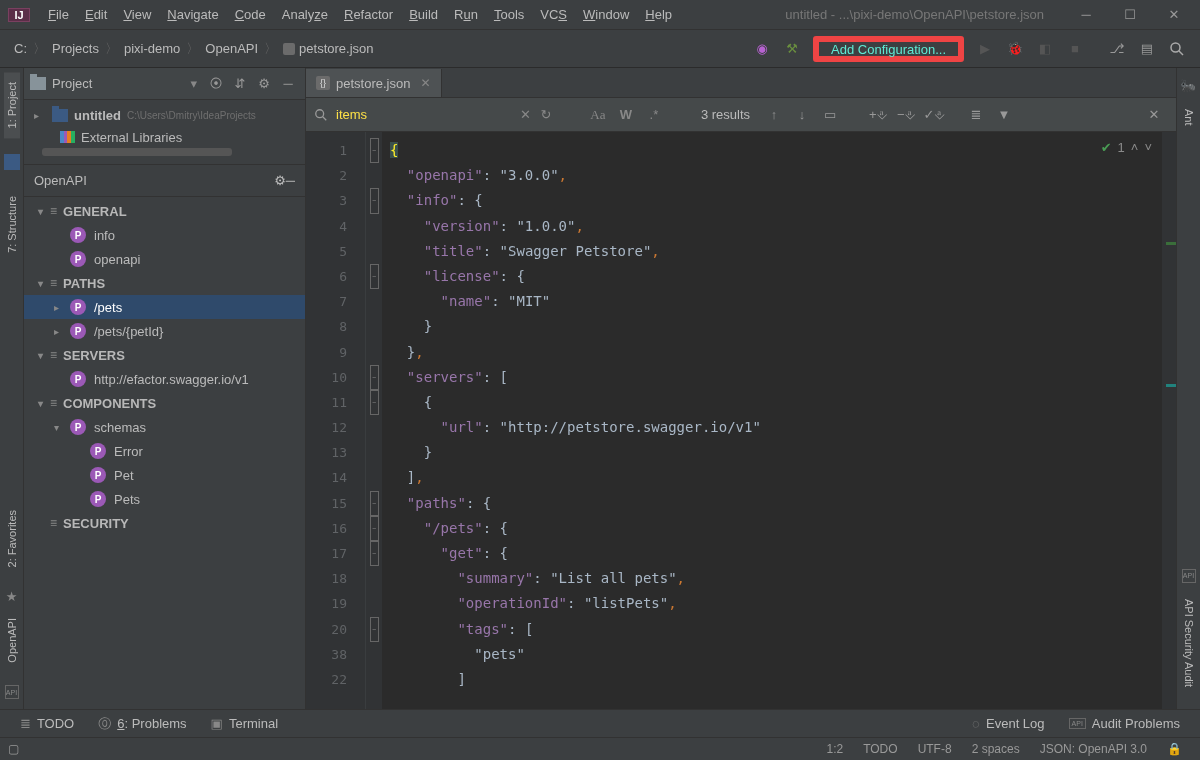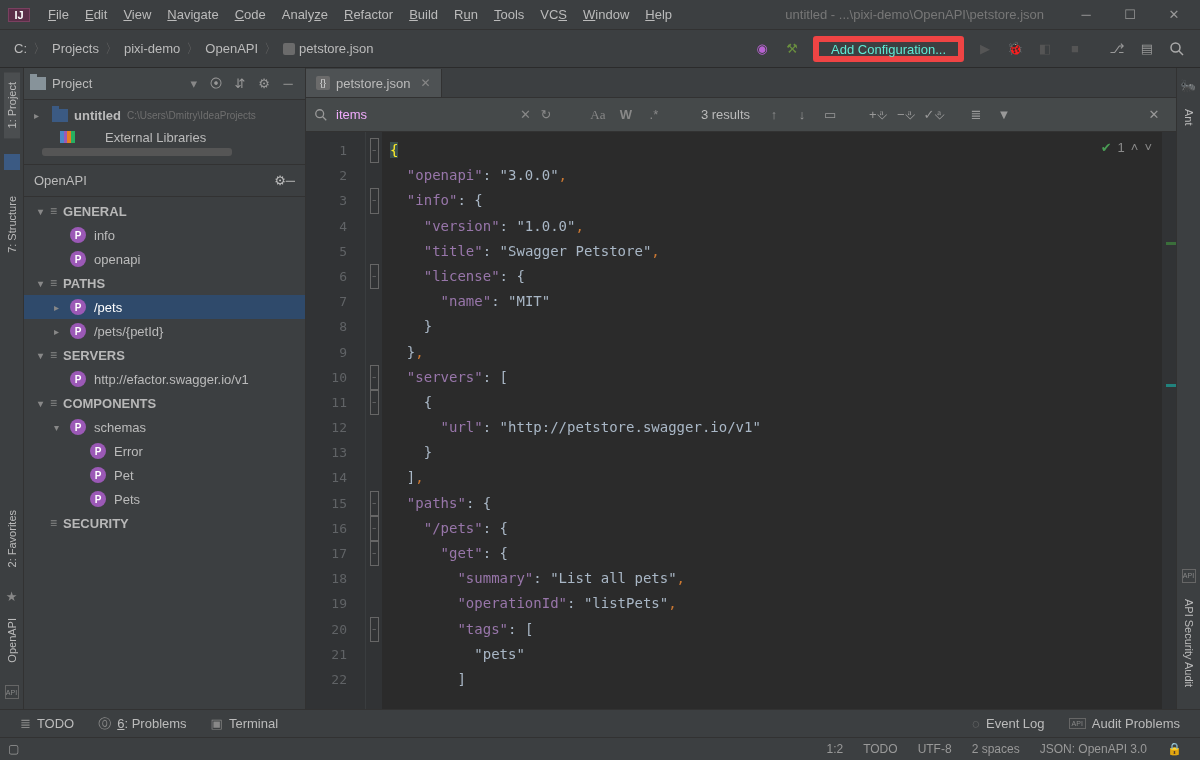--- a/index.html
+++ b/index.html
@@ -115,21 +115,21 @@
 .proj-tree {
   padding: 4px 0 8px 0;
   border-bottom: 1px solid #323232;
 }
 .tree-row { display: flex; align-items: center; height: 22px; padding-left: 10px; }
 .tree-row .chev { width: 12px; color: #888; font-size: 10px; }
 .tree-row .fileico { width: 16px; height: 13px; background: #3b5a83; margin: 0 6px; position: relative; }
 .tree-row .fileico::before { content:''; position:absolute; top:-3px; left:0; width:7px; height:3px; background:#3b5a83; }
 .tree-row .name { font-weight: bold; }
 .tree-row .path { color: #6f6f6f; font-size: 10px; white-space: nowrap; overflow: hidden; text-overflow: clip; }
-.tree-row.lib { padding-left: 36px; gap: 24px; }
+.tree-row.lib { padding-left: 36px; }
 .libico { display:inline-block; width:15px; height:12px; margin-right:6px; background: linear-gradient(90deg, #4a88c7 25%, #9b59b6 25% 50%, #e67e22 50% 75%, #27ae60 75%); }
 .scroll-stub { height: 8px; background: #555; margin-left: 18px; width: 190px; border-radius: 3px; }
 
 .openapi-header {
   height: 32px; display: flex; align-items: center; padding: 0 10px;
   border-bottom: 1px solid #323232;
 }
 .openapi-header .label { flex: 1; }
 .openapi-panel { flex: 1; overflow: auto; padding-top: 2px; }
 .oa-group { display: flex; align-items: center; height: 24px; padding-left: 14px; color: #b8b8b8; font-weight: bold; }
@@ -156,21 +156,21 @@
 }
 .tab .fico { width: 14px; height: 14px; background: #6b6b6b; border-radius: 2px; margin-right: 6px; display:inline-flex; align-items:center; justify-content:center; font-size:9px; color:#ddd; }
 .tab .close { margin-left: 10px; color: #888; font-size: 12px; }
 
 .findbar {
   height: 34px; display: flex; align-items: center; background: #45494a;
   border-bottom: 1px solid #323232; padding: 0 8px;
 }
 .findbar .sico { color: #999; margin-right: 8px; }
 .findbar input {
-  flex: 0 0 170px; background: transparent; border: none; color: #f0abfc; font-size: 13px; outline: none;
+  flex: 0 0 170px; background: transparent; border: none; color: #fde047; font-size: 13px; outline: none;
 }
 .findbar .x { color: #888; margin-left: 8px; }
 .findbar .opt { width: 26px; height: 24px; display: flex; align-items: center; justify-content: center; color: #888; margin-left: 2px; }
 .findbar .results { margin: 0 10px; color: #bbb; }
 .findbar .gap { width: 24px; }
 .findbar .actbtn { width: 28px; height: 24px; display: flex; align-items: center; justify-content: center; color: #999; }
 
 .code-scroll { flex: 1; display: flex; overflow: hidden; position: relative; }
 .gutter {
   width: 60px; background: #313335; color: #606366;
@@ -443,21 +443,21 @@
           <div>11</div>
           <div>12</div>
           <div>13</div>
           <div>14</div>
           <div>15</div>
           <div>16</div>
           <div>17</div>
           <div>18</div>
           <div>19</div>
           <div>20</div>
-          <div>21</div>
+          <div>38</div>
           <div>22</div>
         </div>
       <div class="foldcol" id="foldcol">
           <div>
             <div class="foldmark">−</div>
           </div>
           <div></div>
           <div>
             <div class="foldmark">−</div>
           </div>

